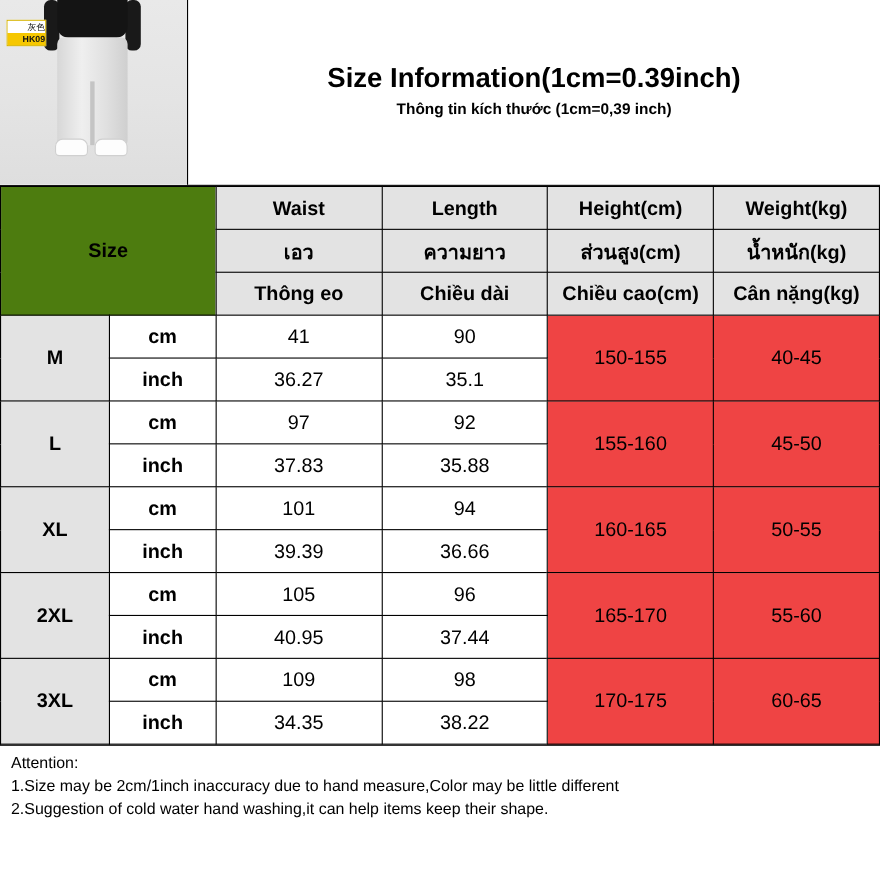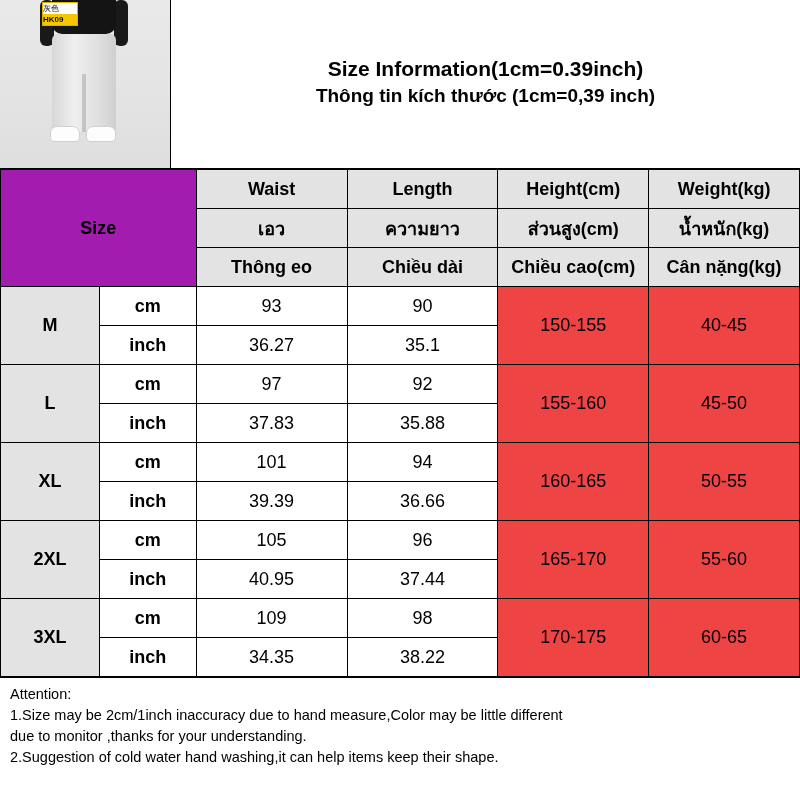--- a/index.html
+++ b/index.html
@@ -102,28 +102,27 @@
     top: 126px;
     width: 28px;
     height: 14px;
     background: #fdfdfd;
     border: 1px solid #d0d0d0;
     border-radius: 7px 7px 4px 4px;
   }
   .badge {
     position: absolute;
     left: 6px;
-    top: 2px;
+    top: 18px;
     width: 34px;
     background: #ffffff;
     border: 1px solid #d8b400;
-    text-align: left;
+    text-align: right;
     font-size: 8px;
     line-height: 11px;
-    margin-left: 36px;
   }
   .badge .b1 {
     background: #ffffff;
     color: #111;
     display: block;
   }
   .badge .b2 {
     background: #f6c700;
     color: #111;
     display: block;
@@ -136,23 +135,23 @@
     align-items: center;
     justify-content: center;
     text-align: center;
     padding: 4px 10px 8px 10px;
     box-sizing: border-box;
   }
   .title-cell .t {
     font-weight: bold;
     line-height: 1.42;
   }
-  .t1 { font-size: 21px; }
+  .t1 { font-size: 25px; }
   .t2 { font-size: 19px; }
-  .t3 { font-size: 19px; }
+  .t3 { font-size: 14px; }
 
   
   table.size {
     width: 800px;
     border-collapse: collapse;
     table-layout: fixed;
   }
   table.size td {
     border: 1px solid #000;
     text-align: center;
@@ -160,21 +159,21 @@
     font-size: 18px;
     padding: 0;
     height: 38px;
   }
   td.hdr {
     background: #e3e3e3;
     font-weight: bold;
     font-size: 15px;
   }
   td.size-word {
-    background: #a21caf;
+    background: #4d7c0f;
     font-weight: bold;
     font-size: 23px;
   }
   td.sizename {
     background: #e3e3e3;
     font-weight: bold;
     font-size: 16px;
   }
   td.unit {
     background: #ffffff;
@@ -266,21 +265,21 @@
       <tr>
         <td class="hdr">Thông eo</td>
         <td class="hdr">Chiều dài</td>
         <td class="hdr">Chiều cao(cm)</td>
         <td class="hdr">Cân nặng(kg)</td>
       </tr>
 
       <tr>
         <td class="sizename" rowspan="2">M</td>
         <td class="unit">cm</td>
-        <td class="val">93</td>
+        <td class="val">41</td>
         <td class="val">90</td>
         <td class="span-val" rowspan="2">150-155</td>
         <td class="span-val" rowspan="2">40-45</td>
       </tr>
       <tr>
         <td class="unit">inch</td>
         <td class="val">36.27</td>
         <td class="val">35.1</td>
       </tr>
 
@@ -338,17 +337,16 @@
         <td class="unit">inch</td>
         <td class="val">34.35</td>
         <td class="val">38.22</td>
       </tr>
     </tbody>
   </table>
 
   <div class="attention">
     <div>Attention:</div>
     <div>1.Size may be 2cm/1inch inaccuracy due to hand measure,Color may be little different</div>
-    <div>due to monitor ,thanks for your understanding.</div>
     <div>2.Suggestion of cold water hand washing,it can help items keep their shape.</div>
   </div>
 
 </div>
 
 </body></html>

